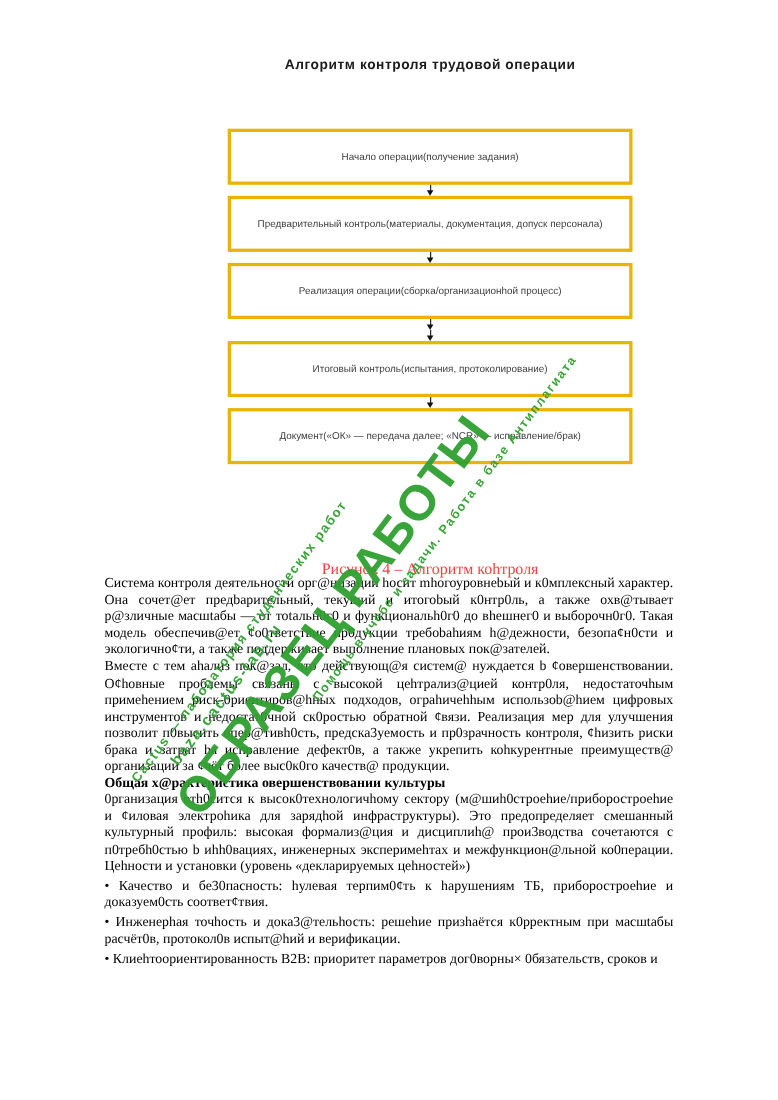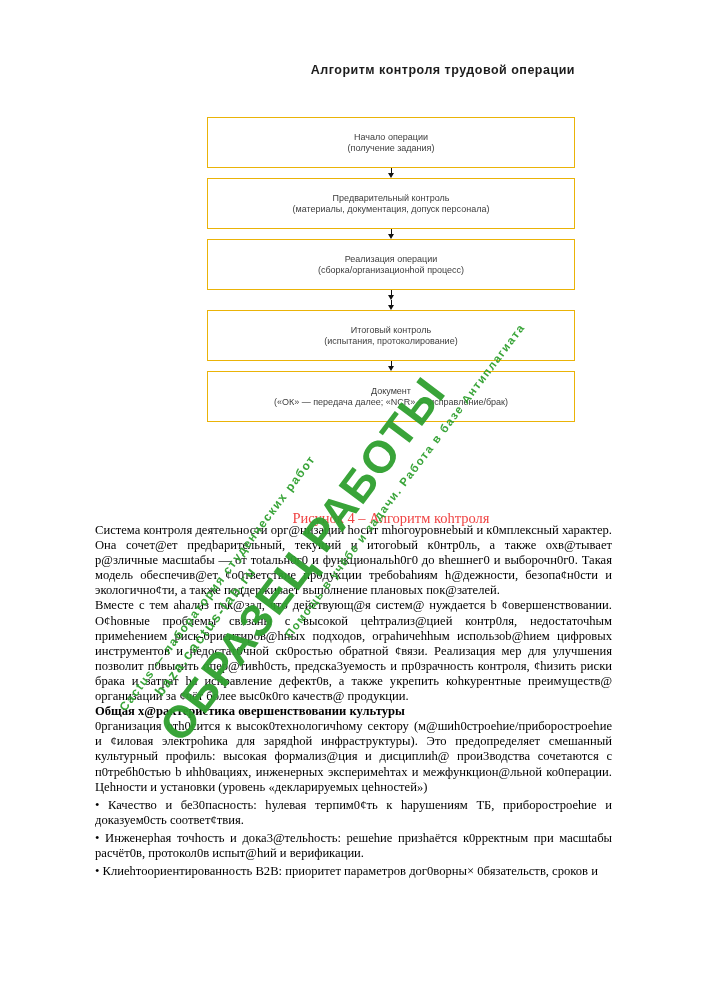--- a/index.html
+++ b/index.html
@@ -2,29 +2,29 @@
 <html><head>
 <meta charset="utf-8">
 <style>
   html,body{margin:0;padding:0;background:#fff;}
   .page{
     position:relative;width:707px;height:1000px;background:#ffffff;
     font-family:"Liberation Serif", serif;color:#000;overflow:hidden;
   }
   
   .doc-title{
-    position:absolute;left:207px;top:63px;width:368px;text-align:right;
+    position:absolute;left:207px;top:52px;width:368px;text-align:center;
     font-family:"Liberation Sans", sans-serif;font-weight:bold;
     font-size:12.5px;letter-spacing:.5px;color:#1c1c1c;
   }
   
   .flowchart{position:absolute;left:207px;top:117px;width:368px;}
   .fc-box{
-    box-sizing:border-box;height:51px;border:1px solid #eab308;background:#fff;
-    display:flex;flex-direction:column;align-items:center;justify-content:center;
+    box-sizing:border-box;height:51px;border:3px solid #eab308;background:#fff;
+    display:flex;flex-direction:row;align-items:center;justify-content:center;
     font-family:"Liberation Sans", sans-serif;font-size:9px;line-height:11px;
     color:#3d3d3d;text-align:center;padding:0 8px;
   }
   .fc-arrow{position:relative;height:10px;}
   .fc-arrow .stem{position:absolute;left:50%;top:0;width:1px;height:7px;background:#111;}
   .fc-arrow .head{
     position:absolute;left:50%;bottom:0;transform:translateX(-50%);
     width:0;height:0;border-left:3.5px solid transparent;border-right:3.5px solid transparent;
     border-top:5px solid #111;
   }

